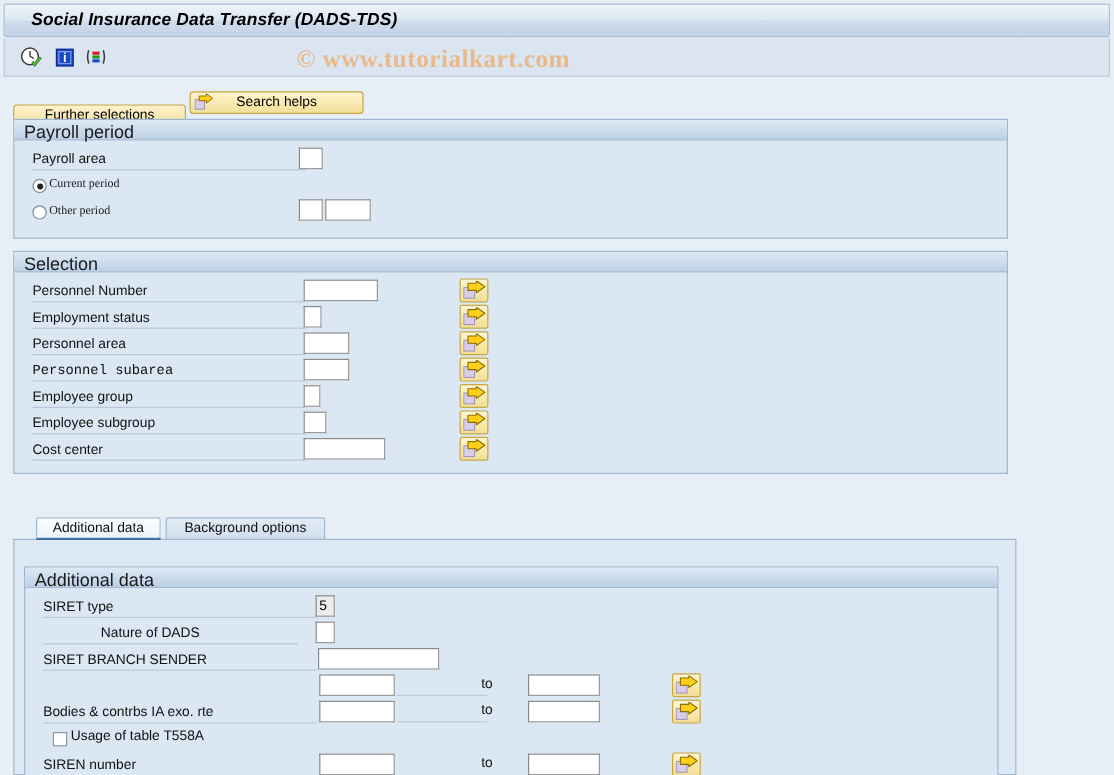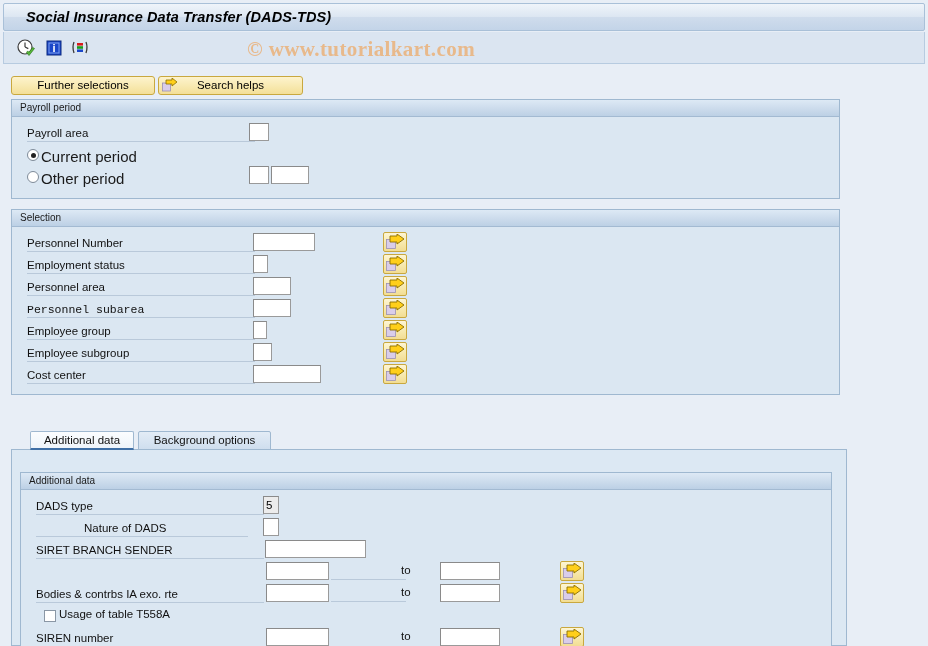--- a/index.html
+++ b/index.html
@@ -97,21 +97,21 @@
     position: absolute;
     left: 0; top: 0; right: 0;
     height: 17px;
     background: linear-gradient(to bottom, #dde9f5 0%, #cadaeb 60%, #bcd0e5 100%);
     border-bottom: 1px solid #a3bad2;
     box-sizing: border-box;
   }
   .group-title {
     position: absolute;
     left: 8px; top: 2px;
-    font-size: 10px;
+    font-size: 15px;
     color: #1a1a1a;
     white-space: nowrap;
   }
 
   
   .flabel {
     position: absolute;
     font-size: 11.5px;
     color: #111;
     white-space: nowrap;
@@ -164,22 +164,23 @@
     content: "";
     position: absolute;
     left: 2.5px; top: 2.5px;
     width: 5px; height: 5px;
     border-radius: 50%;
     background: #222;
   }
   .radio-label {
     position: absolute;
     left: 14px; top: 0px;
-    font-size: 15px;
-    white-space: nowrap;
+    font-size: 10px;
+    white-space: nowrap;
+    font-family: Liberation Serif, serif;
   }
 
   
   .cbx {
     position: absolute;
     width: 12px; height: 12px;
     background: #fff;
     border: 1px solid #8a97a5;
     box-sizing: border-box;
     cursor: pointer;
@@ -270,21 +271,21 @@
       <path d="M16 4 Q18 9 16 15" fill="none" stroke="#3c3c3c" stroke-width="1.3"></path>
       <rect x="7" y="5" width="6" height="2.6" fill="#d81b1b"></rect>
       <rect x="7" y="8.2" width="6" height="2.6" fill="#1a9c1a"></rect>
       <rect x="7" y="11.4" width="6" height="2.6" fill="#1a46c8"></rect>
     </svg>
   </div>
 </div>
 
 <div class="watermark">© www.tutorialkart.com</div>
 
-<div class="ybtn" style="left:11px; top:76px; width:144px;">Further selections</div>
+<div class="ybtn" style="left:11px; top:87px; width:144px;">Further selections</div>
 
 <div class="ybtn" style="left:158px; top:76px; width:145px;">
   <span style="position:absolute; left:3px; top:1px;">
     <svg width="16" height="15" viewBox="0 0 16 15">
       <rect x="0.5" y="5" width="8" height="8" fill="#d9cdea" stroke="#9a8fb5" stroke-width="0.8"></rect>
       <path d="M4 2 L10 2 L10 0 L15 4 L10 8 L10 6 L4 6 Z" fill="#ffcf1a" stroke="#8a6d00" stroke-width="0.8" stroke-linejoin="round"></path>
     </svg>
   </span>
   <span style="position:absolute; left:0; right:0; top:0;">Search helps</span>
 </div>
@@ -379,21 +380,21 @@
   <div class="tab inactive" style="left:138px; top:431px; width:133px;">Background options</div>
 </div>
 
 <div class="tabpanel" style="left:11px; top:449px; width:836px; height:197px;">
 
   <div class="group" style="left:8px; top:22px; width:812px; height:175px;">
     <div class="group-header">
       <div class="group-title">Additional data</div>
     </div>
 
-    <div class="flabel" style="left:15px; top:26px; width:228px;">DADS type</div>
+    <div class="flabel" style="left:15px; top:26px; width:228px;">SIRET type</div>
     <input class="inp ro" style="left: 242px; top: 23px; width: 16px;" type="text" readonly="" value="5">
 
     <div class="flabel" style="left:15px; top:48px; width:212px;padding-left:48px;">Nature of DADS</div>
     <input class="inp" style="left: 242px; top: 45px; width: 16px;" type="text" value="">
 
     <div class="flabel" style="left:15px; top:70px; width:228px;">SIRET BRANCH SENDER</div>
     <input class="inp" style="left: 244px; top: 67px; width: 101px;" type="text" value="">
 
     <input class="inp" style="left: 245px; top: 89px; width: 63px;" type="text" value="">
     <div class="hr-underline" style="left:310px; top:106px; width:75px;"></div>

